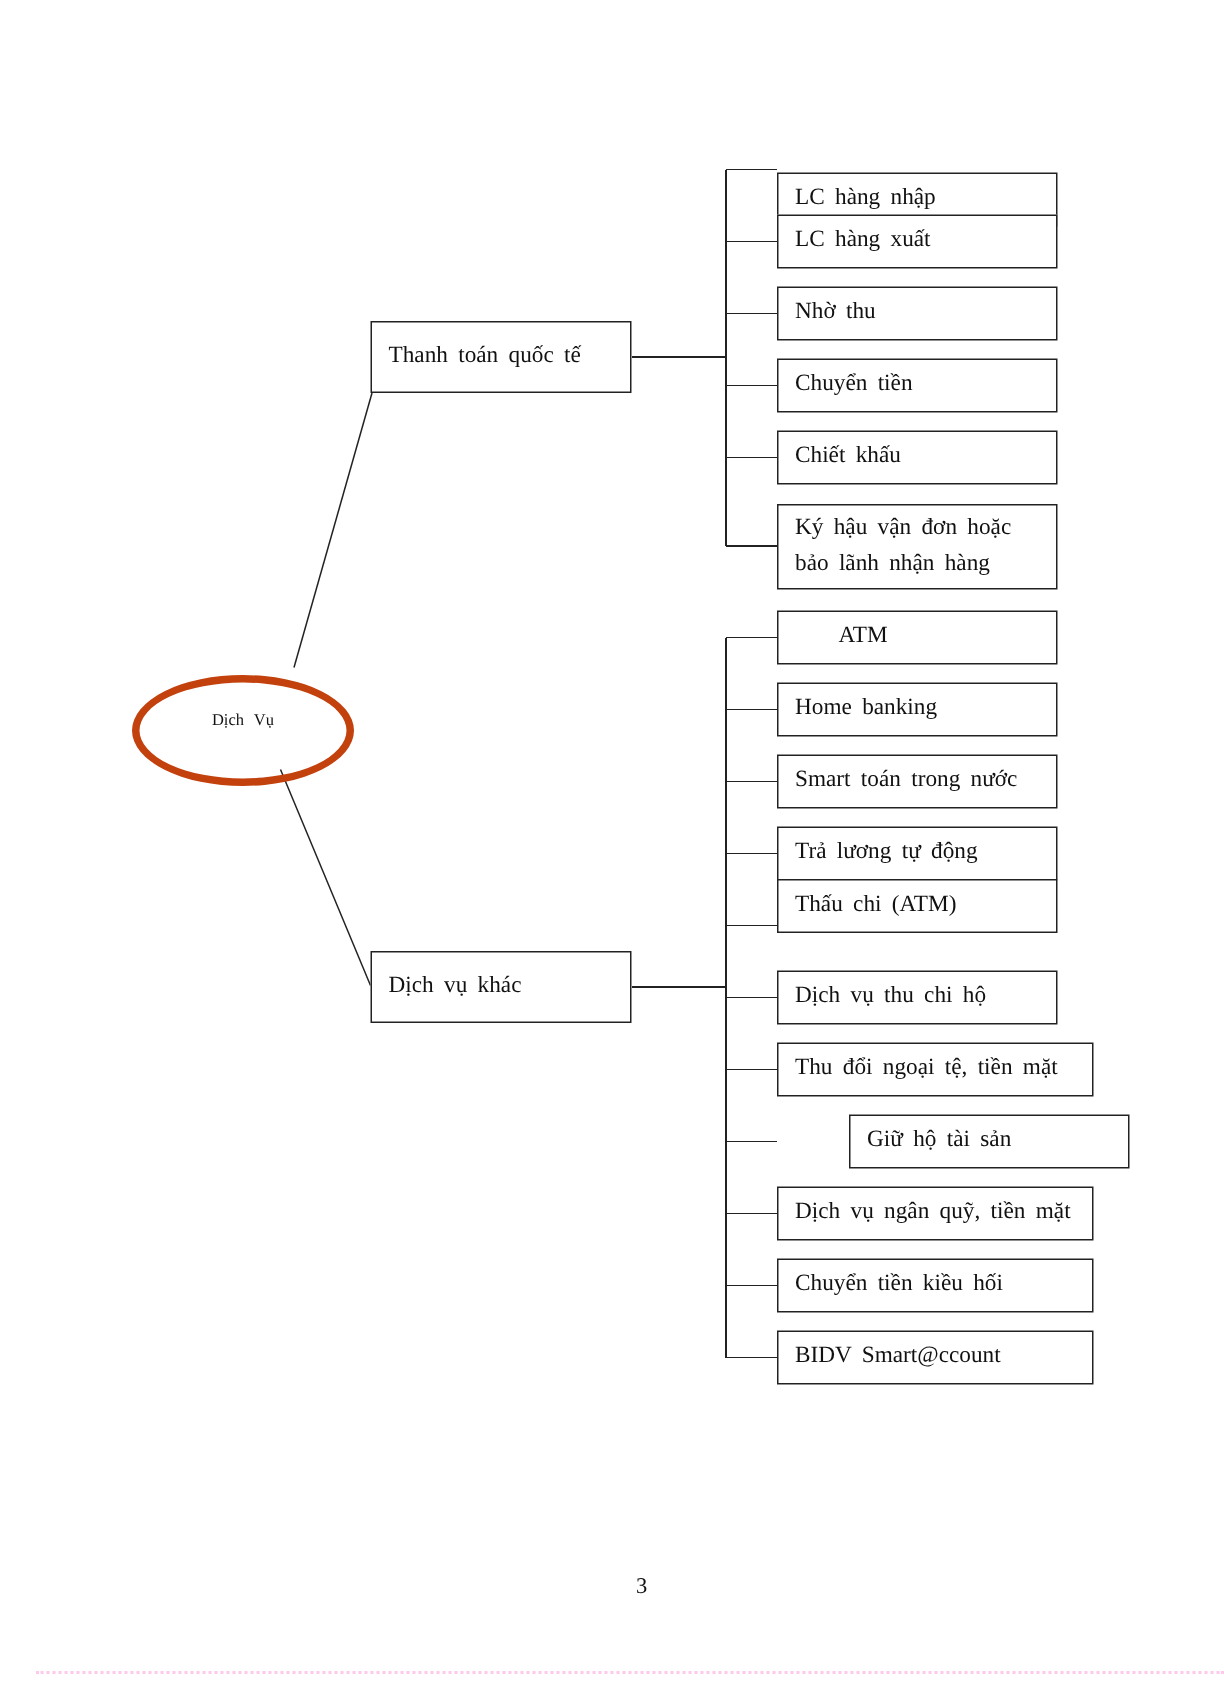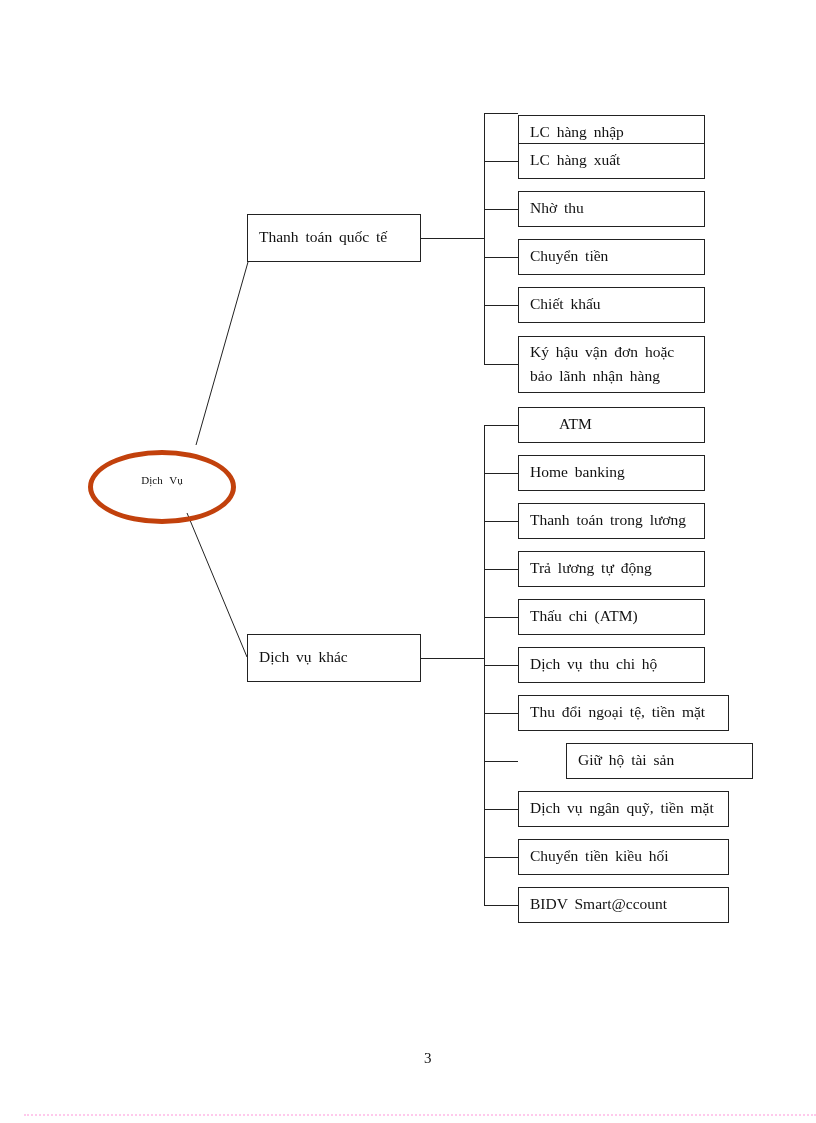--- a/index.html
+++ b/index.html
@@ -129,23 +129,23 @@
   <div class="node child" style="top:143px;">LC hàng xuất</div>
   <div class="node child" style="top:191px;">Nhờ thu</div>
   <div class="node child" style="top:239px;">Chuyển tiền</div>
   <div class="node child" style="top:287px;">Chiết khấu</div>
   <div class="node child tall" style="top:336px;">Ký hậu vận đơn hoặc bảo lãnh nhận hàng</div>
 
   <div class="node branch" style="top:634px;">Dịch vụ khác</div>
 
   <div class="node child" style="top:407px;padding-left:40px;">ATM</div>
   <div class="node child" style="top:455px;">Home banking</div>
-  <div class="node child" style="top:503px;">Thanh toán trong lương</div>
+  <div class="node child" style="top:503px;">Smart toán trong nước</div>
   <div class="node child" style="top:551px;">Trả lương tự động</div>
-  <div class="node child" style="top:599px;">Thấu chi (ATM)</div>
+  <div class="node child" style="top:586px;">Thấu chi (ATM)</div>
   <div class="node child" style="top:647px;">Dịch vụ thu chi hộ</div>
   <div class="node child wide" style="top:695px;">Thu đổi ngoại tệ, tiền mặt</div>
   <div class="node child" style="top:743px;margin-left:48px;">Giữ hộ tài sản</div>
   <div class="node child wide" style="top:791px;">Dịch vụ ngân quỹ, tiền mặt</div>
   <div class="node child wide" style="top:839px;">Chuyển tiền kiều hối</div>
   <div class="node child wide" style="top:887px;">BIDV Smart@ccount</div>
 
   <div class="page-number">3</div>
 
   <div class="footer-divider"></div>

